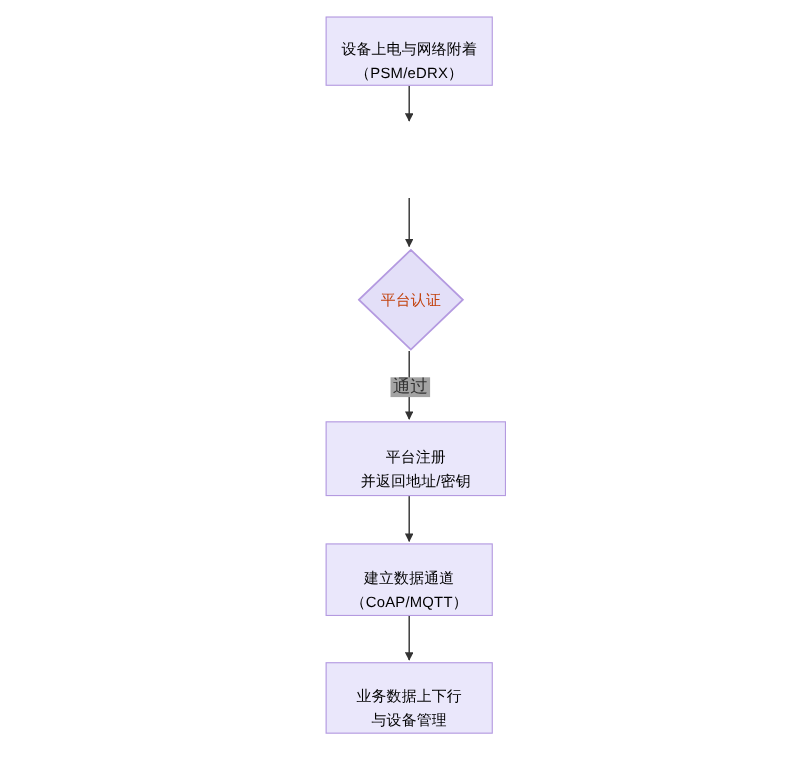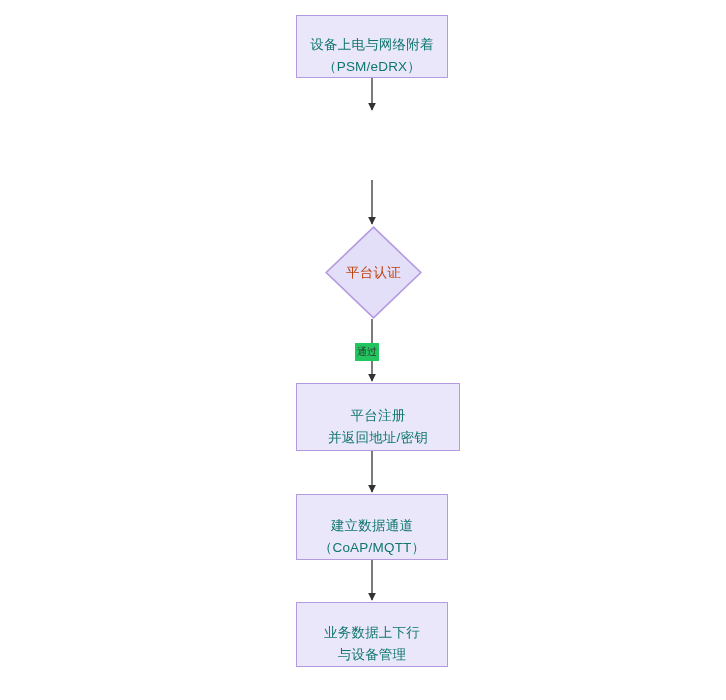--- a/index.html
+++ b/index.html
@@ -26,21 +26,21 @@
     background: #eae7fb;
     border: 1.6px solid #b49ae0;
     display: flex;
     align-items: center;
     justify-content: center;
     text-align: center;
   }
   .node .node-text {
     font-size: 13.5px;
     line-height: 22px;
-    color: #0f766e;
+    color: #000000;
     letter-spacing: 0.2px;
     white-space: pre-line;
     padding: 0 6px;
     margin-top: 19px;
   }
   .diamond-wrap {
     position: absolute;
   }
   .diamond-shape {
     position: absolute;
@@ -61,22 +61,22 @@
     font-size: 13.5px;
     line-height: 22px;
     color: #c2410c;
     letter-spacing: 0.2px;
   }
   .connector {
     position: absolute;
   }
   .edge-label {
     position: absolute;
-    background: #22c55e;
-    font-size: 10px;
+    background: #a3a3a3;
+    font-size: 16px;
     line-height: 16px;
     color: #333333;
     padding: 1px 2px;
     white-space: nowrap;
   }
 </style>
 </head>
 <body>
 
 <div id="flow-canvas">

